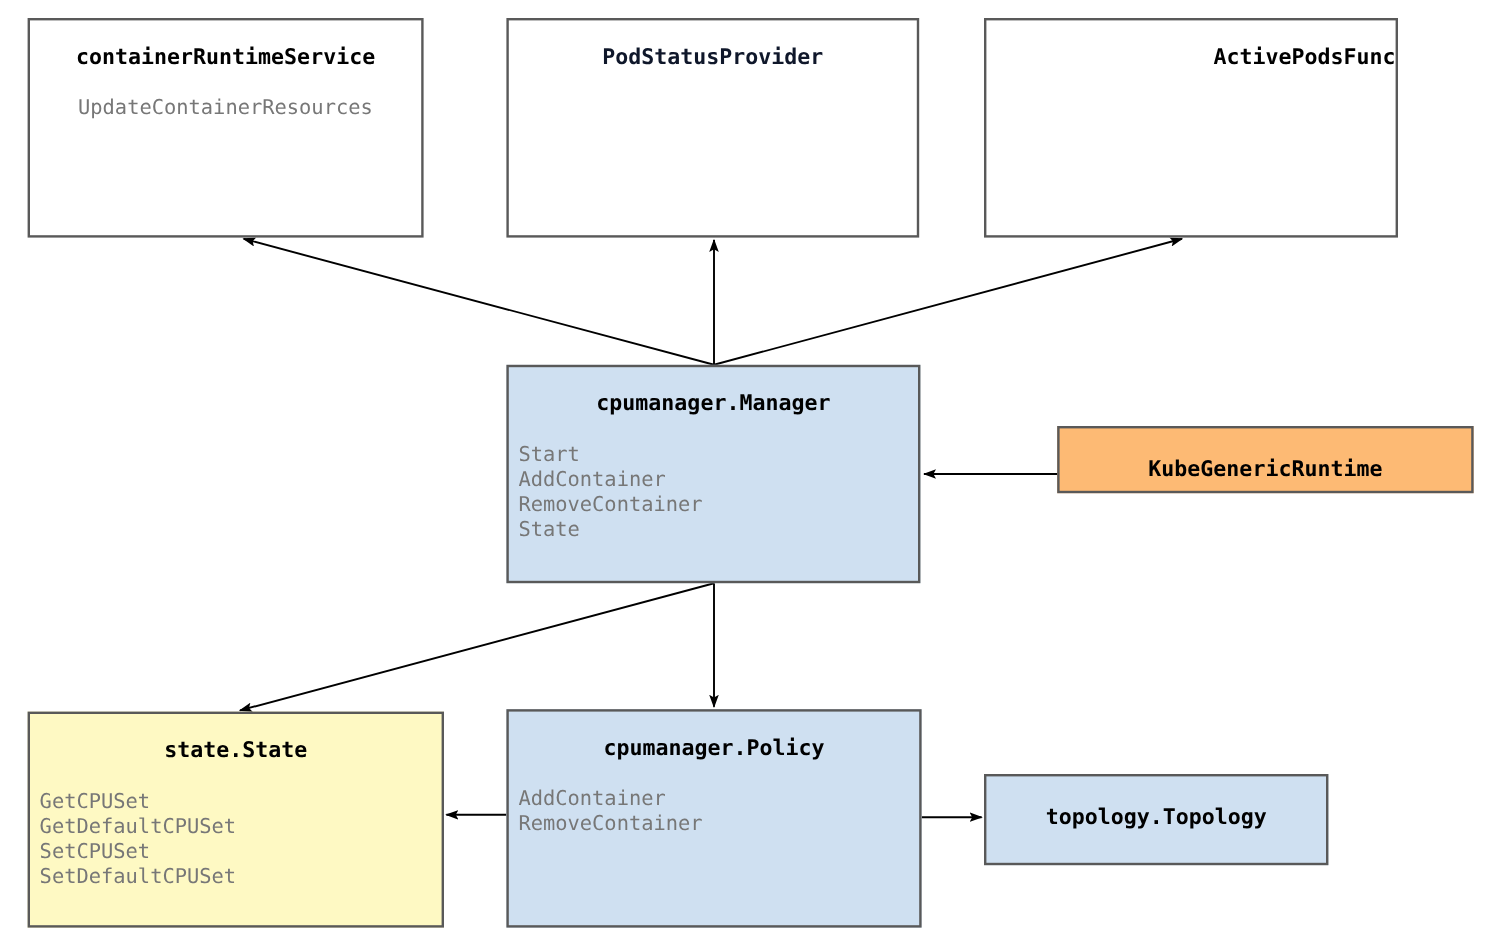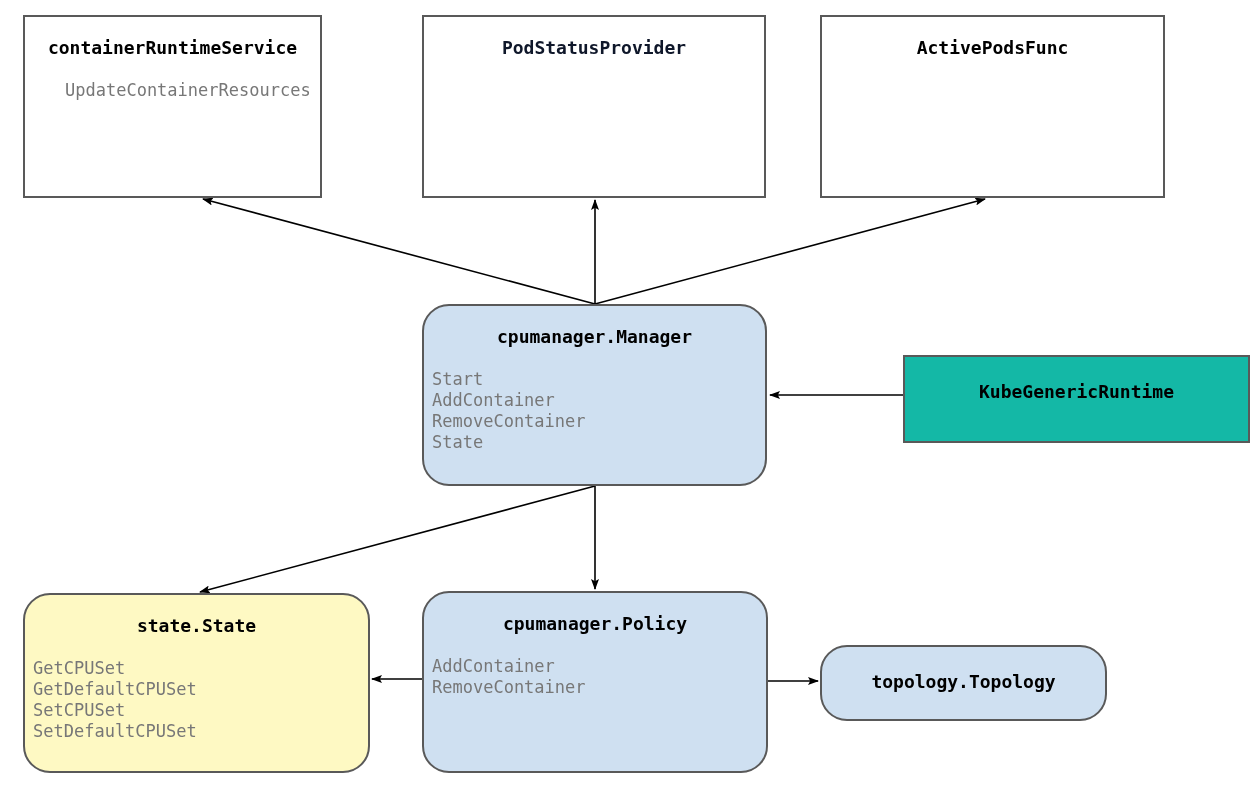--- a/index.html
+++ b/index.html
@@ -25,21 +25,20 @@
   }
   .node {
     position: absolute;
     box-sizing: border-box;
     border: 2px solid #595959;
     background: #ffffff;
     overflow: hidden;
   }
   .node.filled {
     background: #cfe0f1;
-    border-radius: 27px;
   }
   .node-title {
     display: block;
     text-align: center;
     font-family: "DejaVu Sans Mono", "Liberation Mono", monospace;
     font-weight: bold;
     font-size: 18px;
     color: #000000;
     letter-spacing: 0px;
     white-space: nowrap;
@@ -73,35 +72,35 @@
         <line x1="595" y1="304" x2="595" y2="200" stroke="#000000" stroke-width="1.6" marker-end="url(#arrowhead)"></line>
         <line x1="595" y1="304" x2="985" y2="199" stroke="#000000" stroke-width="1.6" marker-end="url(#arrowhead)"></line>
         <line x1="903" y1="395" x2="770" y2="395" stroke="#000000" stroke-width="1.6" marker-end="url(#arrowhead)"></line>
         <line x1="595" y1="486" x2="200" y2="592" stroke="#000000" stroke-width="1.6" marker-end="url(#arrowhead)"></line>
         <line x1="595" y1="486" x2="595" y2="589" stroke="#000000" stroke-width="1.6" marker-end="url(#arrowhead)"></line>
         <line x1="422" y1="679" x2="372" y2="679" stroke="#000000" stroke-width="1.6" marker-end="url(#arrowhead)"></line>
         <line x1="768" y1="681" x2="818" y2="681" stroke="#000000" stroke-width="1.6" marker-end="url(#arrowhead)"></line>
       </g>
   </svg>
   <div id="nodes">
-      <div class="node" style="left: 23px; top: 15px; width: 299px; height: 183px; border-color: rgb(89, 89, 89); background: rgb(255, 255, 255);">
+      <div class="node" style="left: 23px; top: 15px; width: 330px; height: 183px; border-color: rgb(89, 89, 89); background: rgb(255, 255, 255);">
         <span class="node-title" style="color: rgb(0, 0, 0); margin-top: 20px;">containerRuntimeService</span>
         <span class="node-methods" style="color: rgb(119, 119, 119); margin-top: 22px; padding-left: 40px;"><span class="method-line">UpdateContainerResources</span></span>
       </div>
       <div class="node" style="left: 422px; top: 15px; width: 344px; height: 183px; border-color: rgb(89, 89, 89); background: rgb(255, 255, 255);">
         <span class="node-title" style="color: #0f172a; margin-top: 20px;">PodStatusProvider</span>
       </div>
       <div class="node" style="left: 820px; top: 15px; width: 345px; height: 183px; border-color: rgb(89, 89, 89); background: rgb(255, 255, 255);">
-        <span class="node-title" style="color: rgb(0, 0, 0); margin-top: 20px;">ActivePodsFunc</span>
+        <span class="node-title" style="color: rgb(0, 0, 0); margin-top: 20px; text-align: right;">ActivePodsFunc</span>
       </div>
       <div class="node filled" style="left: 422px; top: 304px; width: 345px; height: 182px; border-color: rgb(89, 89, 89); background: rgb(207, 224, 241);">
         <span class="node-title" style="color: rgb(0, 0, 0); margin-top: 20px;">cpumanager.Manager</span>
         <span class="node-methods" style="color: rgb(119, 119, 119); margin-top: 22px;"><span class="method-line">Start</span><span class="method-line">AddContainer</span><span class="method-line">RemoveContainer</span><span class="method-line">State</span></span>
       </div>
-      <div class="node" style="left: 903px; top: 355px; width: 347px; height: 88px; border-color: rgb(89, 89, 89); background: #14b8a6;">
+      <div class="node" style="left: 881px; top: 355px; width: 347px; height: 56px; border-color: rgb(89, 89, 89); background: #fdba74;">
         <span class="node-title" style="color: rgb(0, 0, 0); margin-top: 24px;">KubeGenericRuntime</span>
       </div>
       <div class="node filled" style="left: 23px; top: 593px; width: 347px; height: 180px; border-color: rgb(89, 89, 89); background: #fef9c3;">
         <span class="node-title" style="color: rgb(0, 0, 0); margin-top: 20px;">state.State</span>
         <span class="node-methods" style="color: rgb(119, 119, 119); margin-top: 22px;"><span class="method-line">GetCPUSet</span><span class="method-line">GetDefaultCPUSet</span><span class="method-line">SetCPUSet</span><span class="method-line">SetDefaultCPUSet</span></span>
       </div>
       <div class="node filled" style="left: 422px; top: 591px; width: 346px; height: 182px; border-color: rgb(89, 89, 89); background: rgb(207, 224, 241);">
         <span class="node-title" style="color: rgb(0, 0, 0); margin-top: 20px;">cpumanager.Policy</span>
         <span class="node-methods" style="color: rgb(119, 119, 119); margin-top: 22px;"><span class="method-line">AddContainer</span><span class="method-line">RemoveContainer</span></span>
       </div>

